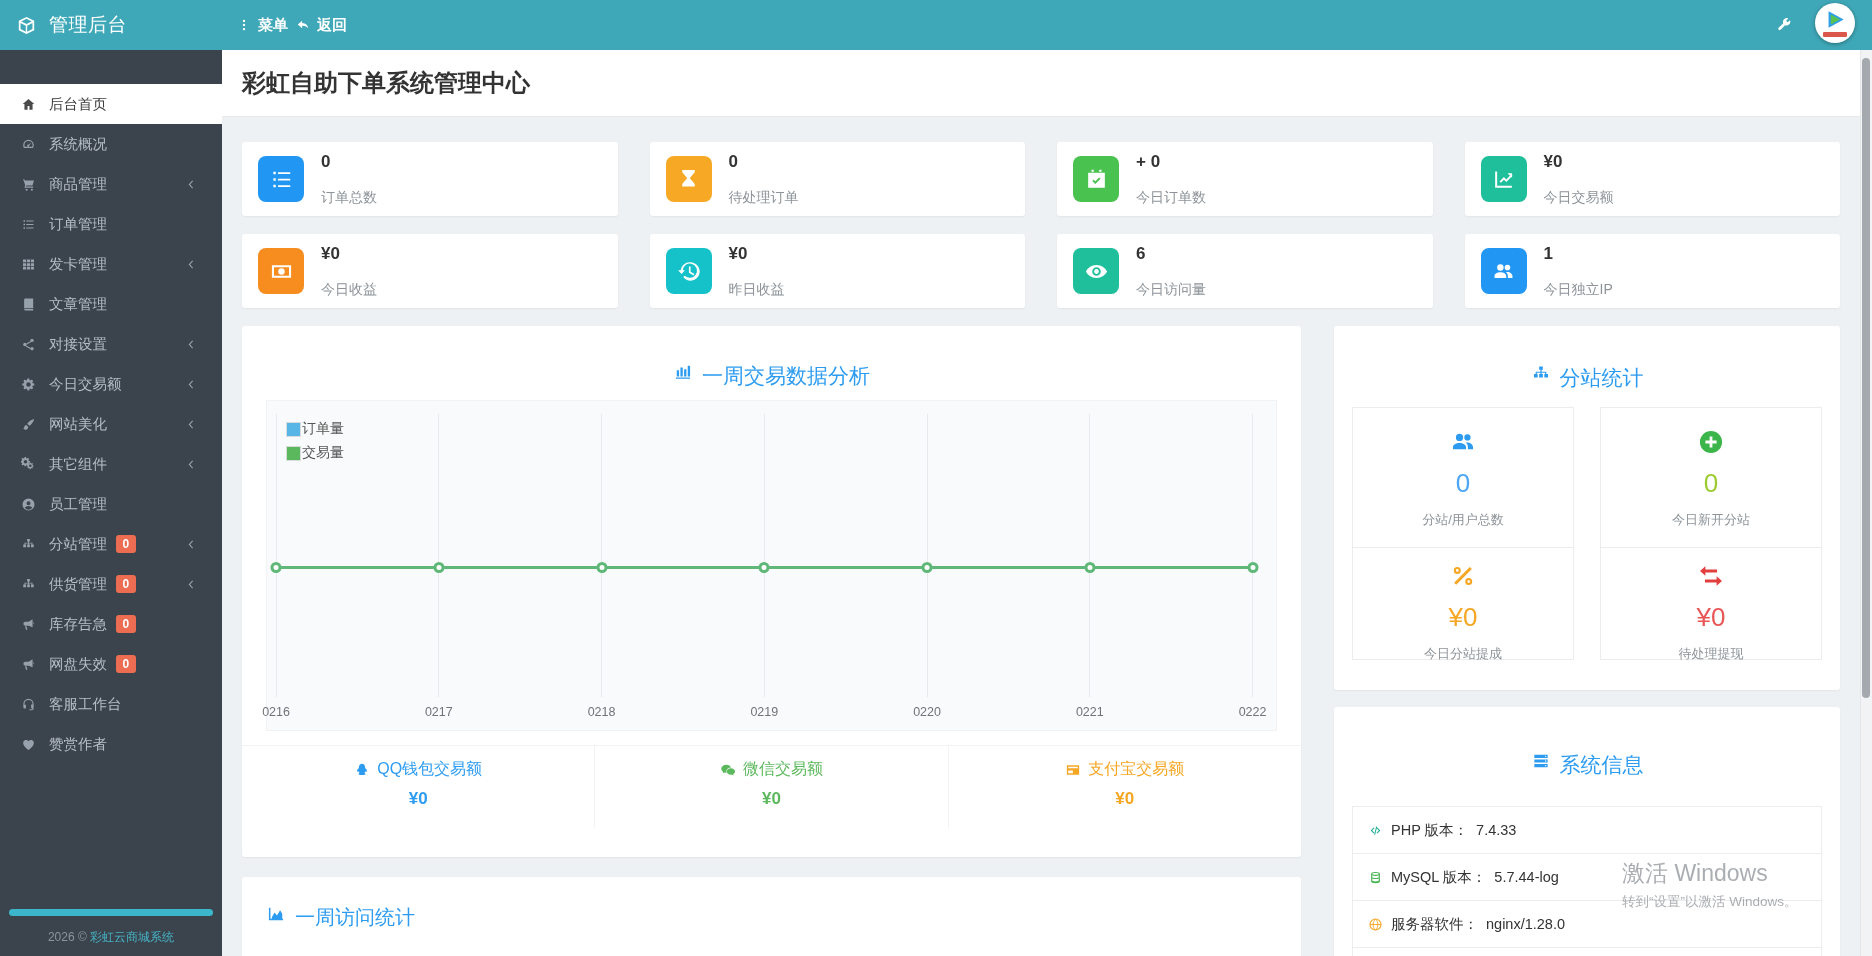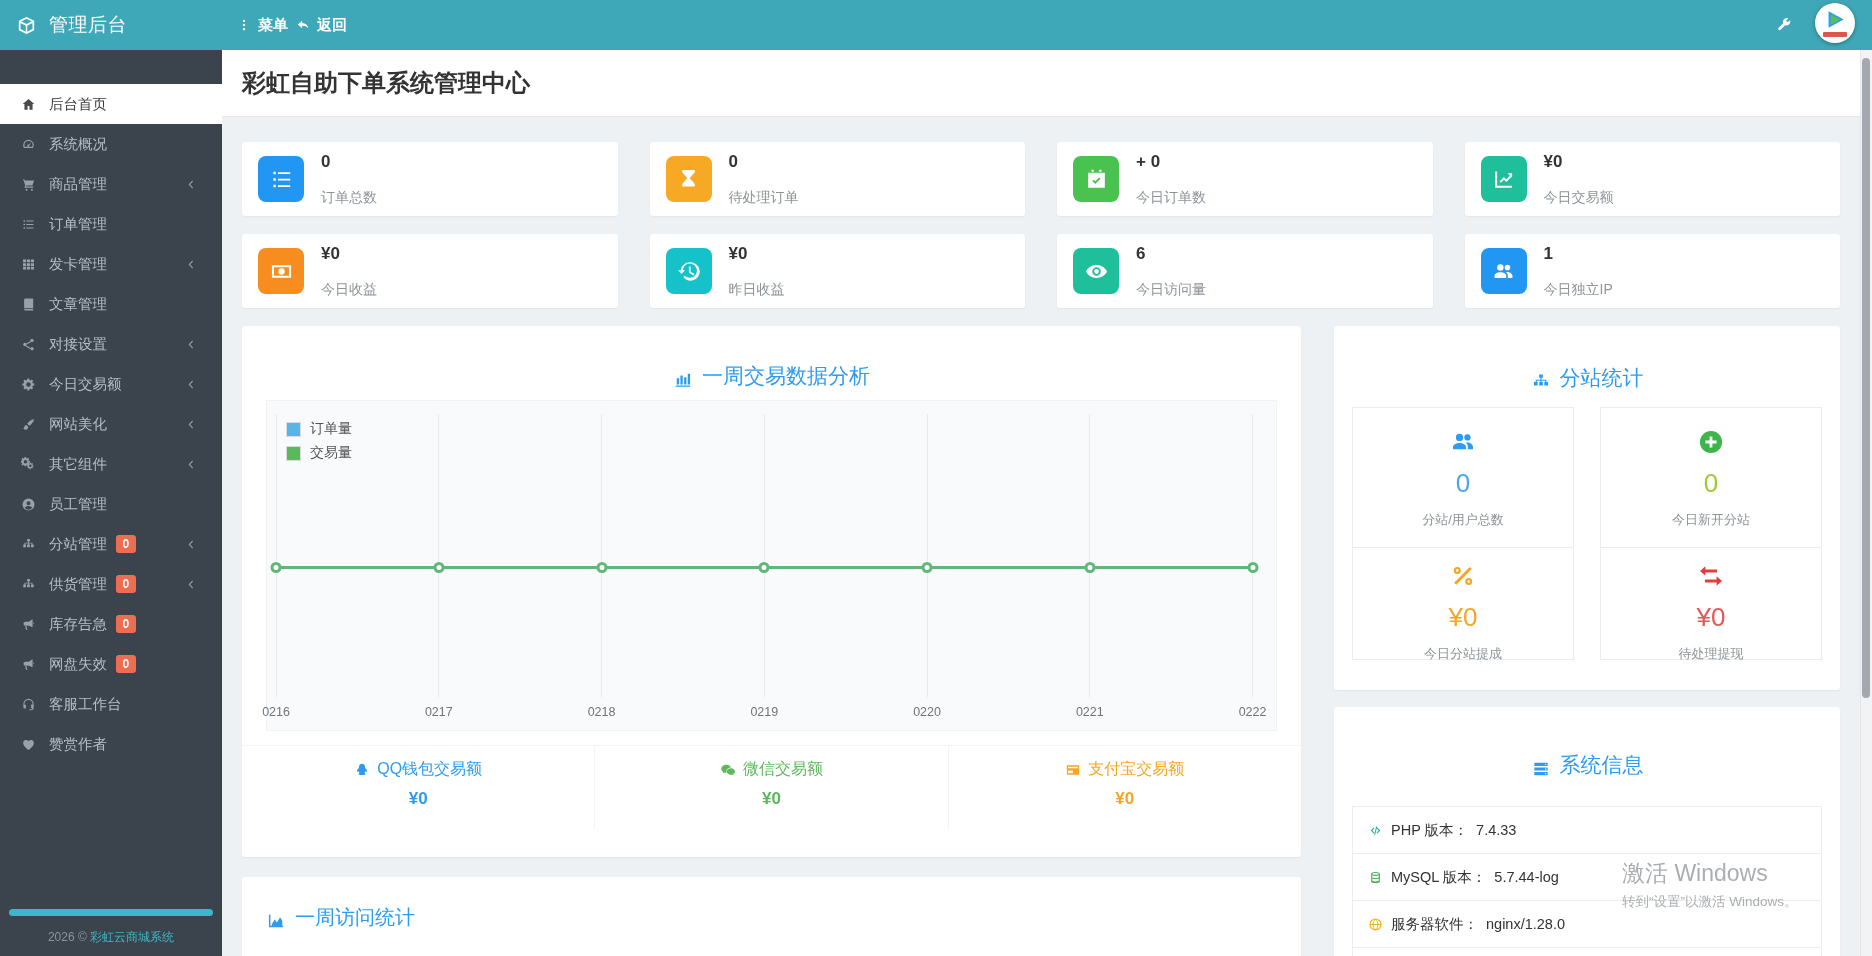--- a/index.html
+++ b/index.html
@@ -49,26 +49,26 @@
               grid-template-columns:repeat(4,1fr);column-gap:32px;row-gap:18px}
   .stat-card{height:74px;background:#fff;border-radius:3px;box-shadow:0 1px 2px rgba(0,0,0,.05);
              display:flex;align-items:center;padding-left:16px;box-sizing:border-box}
   .stat-ico{width:46px;height:46px;border-radius:8px;color:#fff;display:flex;align-items:center;justify-content:center;font-size:25px;flex:none}
   .stat-txt{margin-left:17px}
   .stat-val{font-size:17px;font-weight:700;color:#333}
   .stat-lbl{font-size:14px;color:#8d9398;margin-top:17px}
 
   
   .chart-card{left:20px;top:276px;width:1059px;height:531px}
-  .panel-title{display:flex;align-items:flex-end;justify-content:center;gap:9px;color:#2d9cf0;
+  .panel-title{display:flex;align-items:flex-start;justify-content:center;gap:9px;color:#2d9cf0;
                font-size:21px;font-weight:400;margin:0;padding-top:36px}
   .panel-title .icn{font-size:20px}
   .plot{position:absolute;left:24px;right:24px;top:74px;height:331px;background:#f8fafb;border:1px solid #f0f2f4;box-sizing:border-box}
   .legend{position:absolute;left:20px;top:16px;z-index:3}
-  .lg-row{display:flex;align-items:center;gap:10px;height:24px;cursor:pointer}
+  .lg-row{display:flex;align-items:center;gap:2px;height:24px;cursor:pointer}
   .lg-sq{width:13px;height:13px;outline:1px solid rgba(0,0,0,.12)}
   .lg-t{font-size:14px;color:#555}
   .trend-line{position:absolute;left:.9%;right:2.3%;top:calc(50.5% - 1.5px);height:3px;background:#5FB878;z-index:1}
   .pcol{position:absolute;top:0;bottom:0;width:0}
   .grid-v{position:absolute;left:-.5px;top:13px;bottom:33px;width:1px;background:#e7eaec}
   .mark{position:absolute;left:0;top:calc(50.5% - 5.5px);transform:translateX(-50%);width:11px;height:11px;
         box-sizing:border-box;border:3px solid #5FB878;border-radius:50%;background:#fff;z-index:2}
   .xlab{position:absolute;bottom:11px;transform:translateX(-50%);font-size:12.5px;color:#6f7478;white-space:nowrap}
   .chart-foot{position:absolute;left:0;right:0;top:419px;height:82px;border-top:1px solid #f1f3f4;display:flex}
   .cf-item{flex:1;display:flex;flex-direction:column;align-items:center;padding-top:13px}

